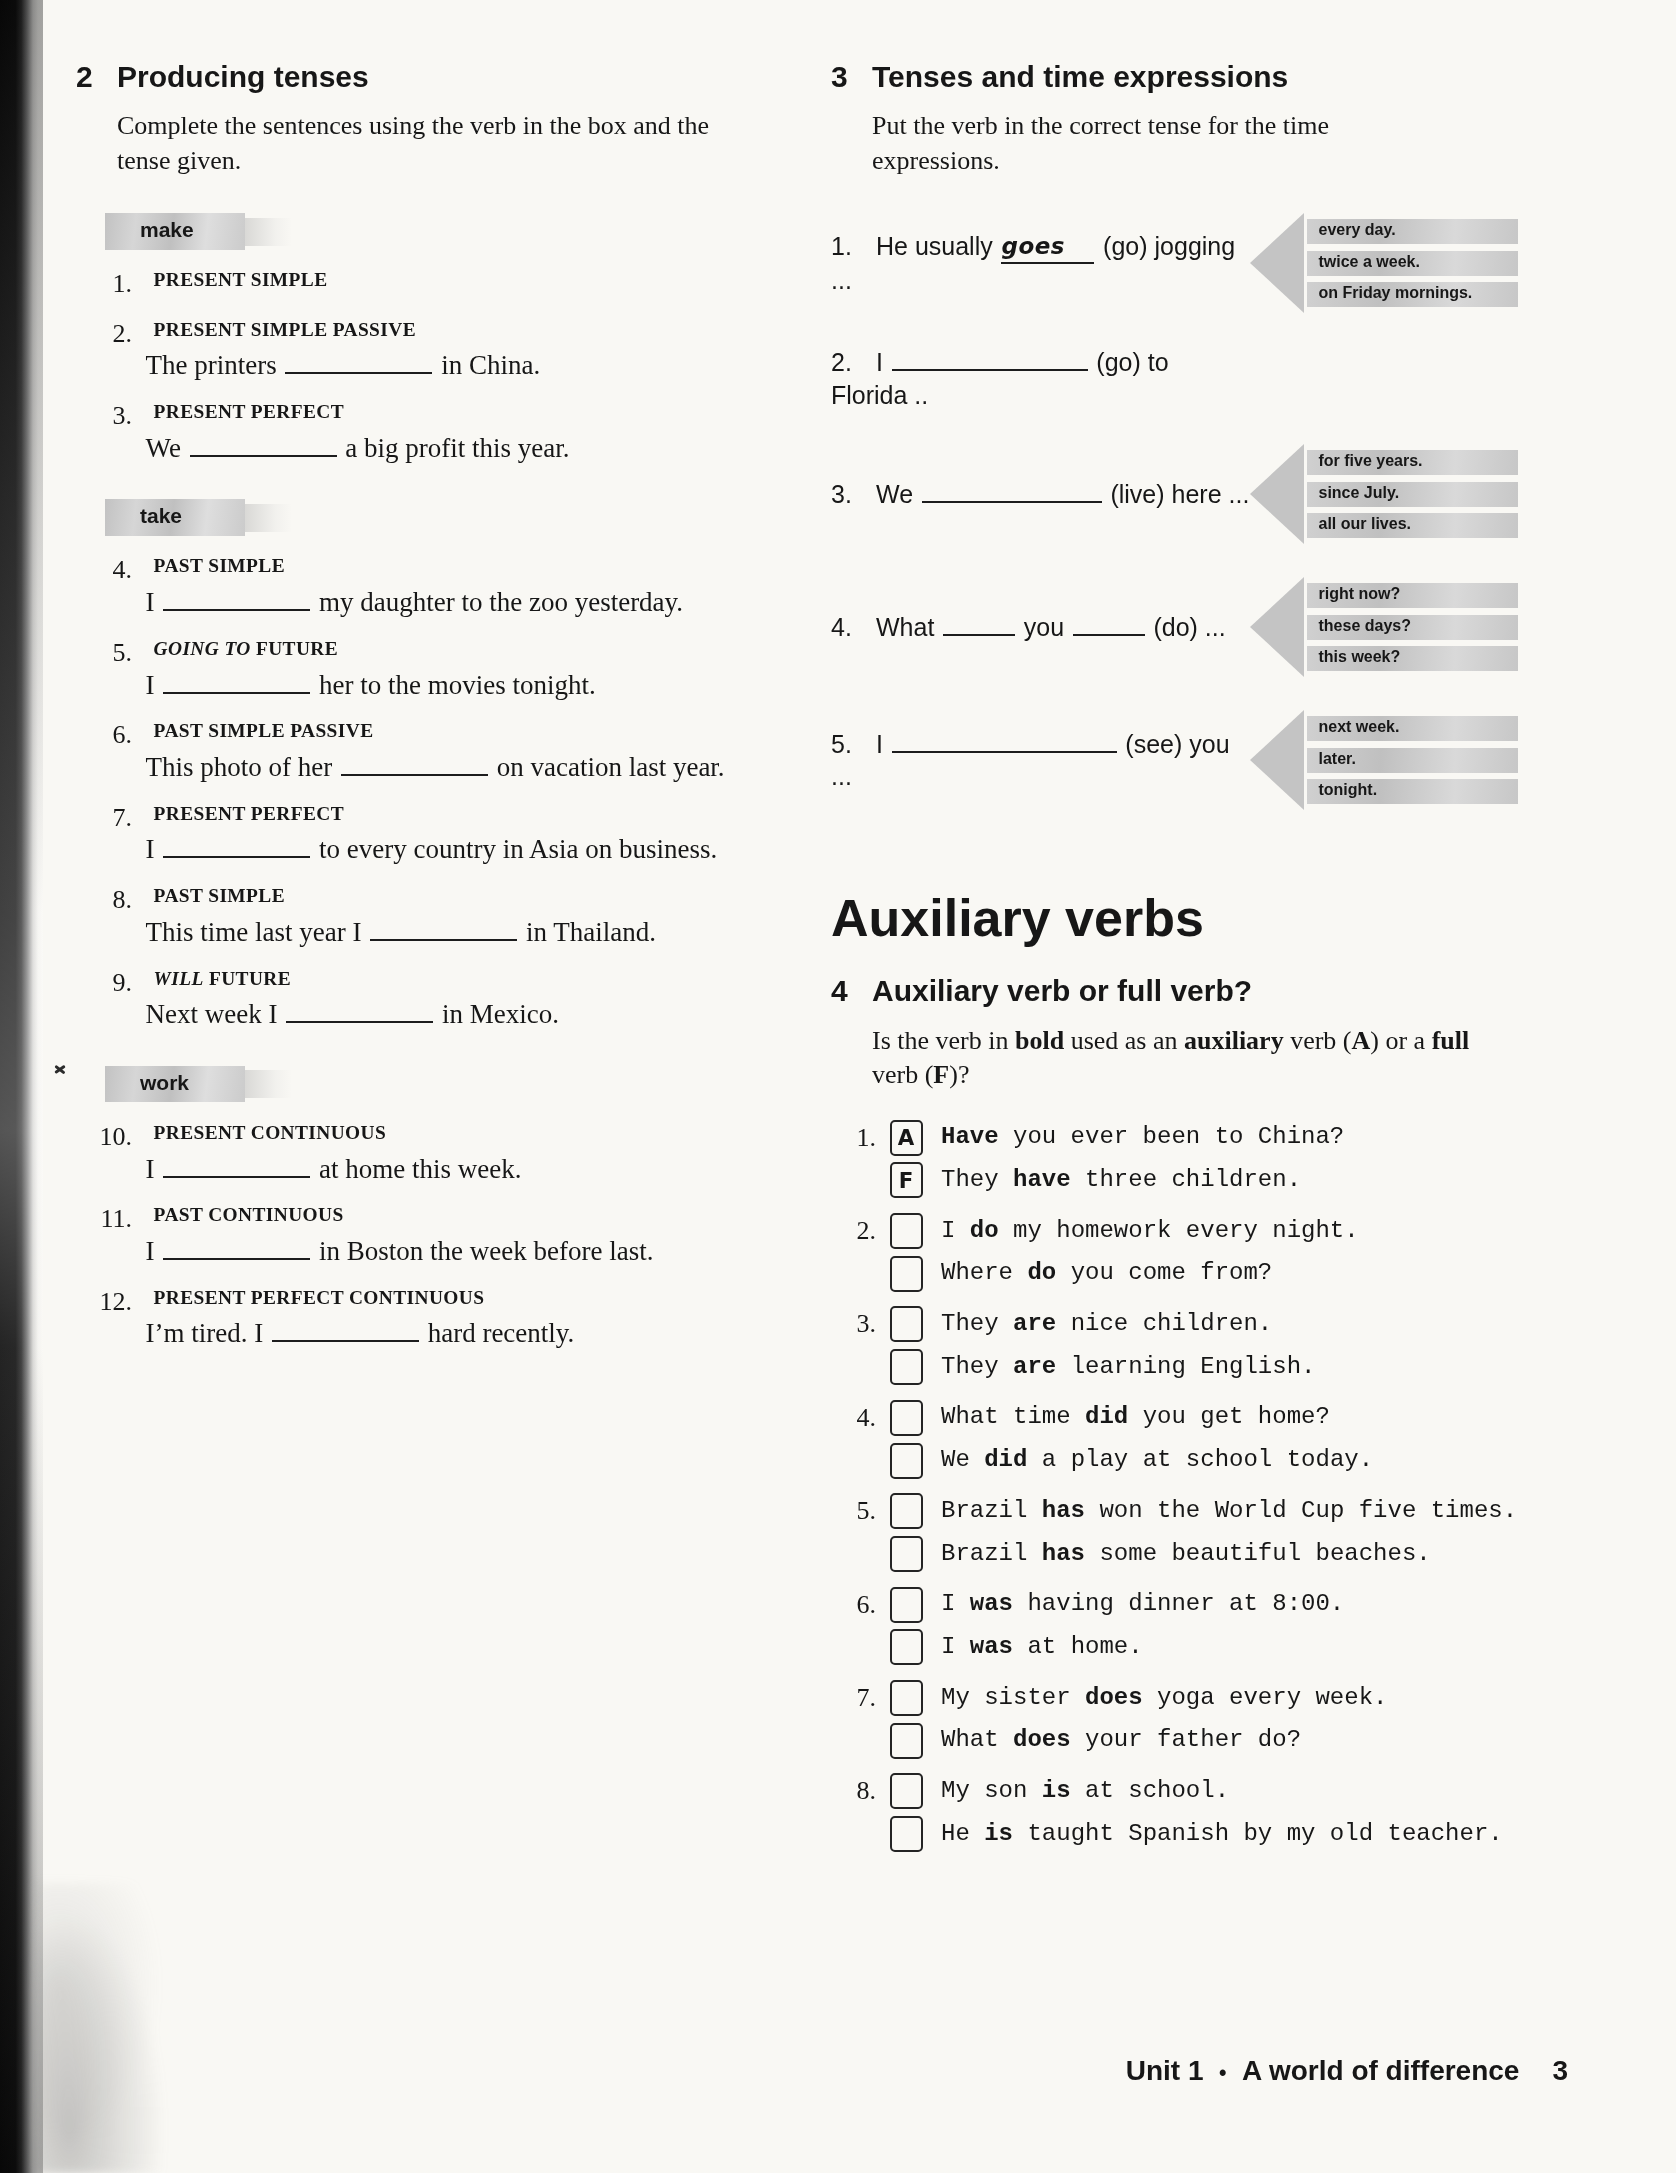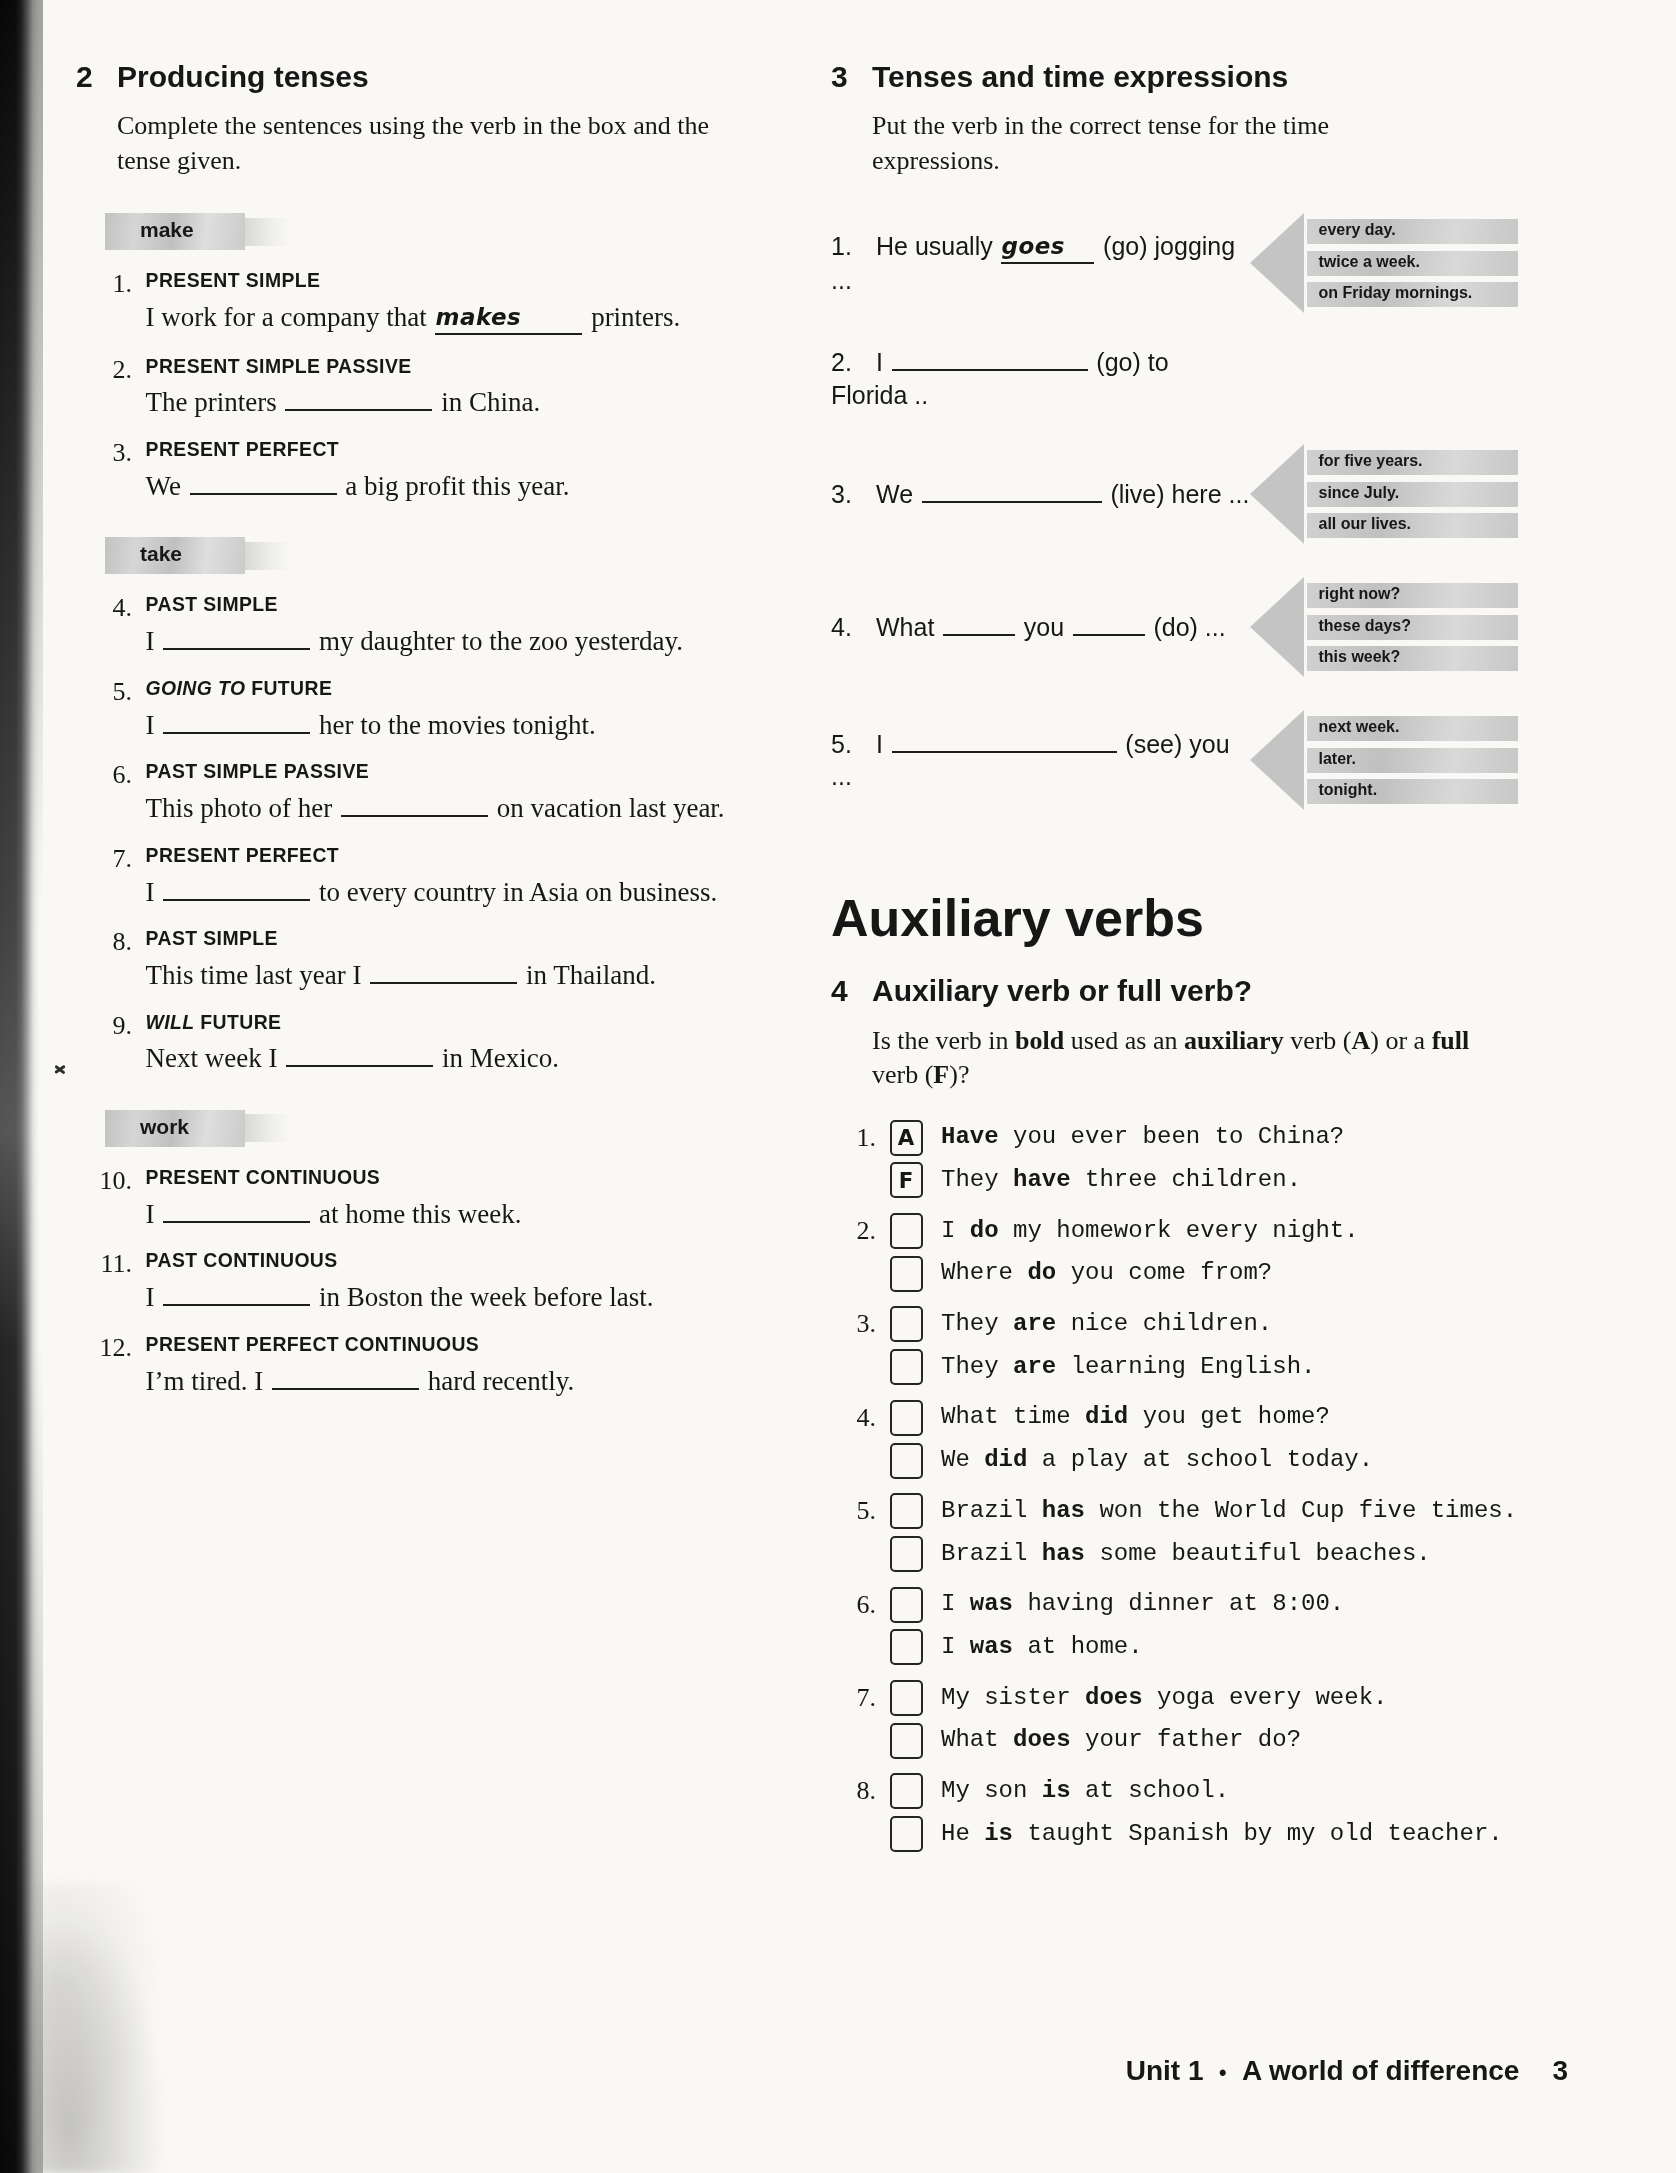--- a/index.html
+++ b/index.html
@@ -50,21 +50,21 @@
     font-family:"Liberation Sans",sans-serif; font-weight:700; font-size:21px;
     background:linear-gradient(97deg,#c2c2c2,#d6d6d6 22%,#c0c0c0 48%,#dedede 72%,#cbcbcb 100%);
   }
   .verb-box:after {
     content:""; position:absolute; left:100%; top:12%; width:47px; height:76%;
     background:linear-gradient(90deg,rgba(165,165,165,.38),rgba(200,200,200,.15) 65%,transparent);
   }
 
   .item { display:flex; margin-top:19.4px; }
   .inum { flex:0 0 56px; text-align:right; padding-right:13.6px; font-size:26px; }
-  .tense { font-family:Liberation Sans, sans-serif; font-weight:700; font-size:19.4px; letter-spacing:0.4px; }
+  .tense { font-family:Liberation Serif, serif; font-weight:700; font-size:19.4px; letter-spacing:0.4px;margin-left:8px; }
   .tense .em { font-style:italic;text-align:center; }
   .sentence { font-size:27px; margin-top:8.7px; line-height:1.2; }
 
   .blank { display:inline-block; border-bottom:2.9px solid #1d1d1d; margin:0 8.7px; text-align:left; vertical-align:baseline; }
   .w150{width:147px} .w96{width:93px} .w200{width:196px} .w185{width:180px} .w72{width:72px} .w230{width:225px}
   .hand { font-family:"DejaVu Sans",sans-serif; font-weight:700; font-style:italic; font-size:23px; letter-spacing:0.5px; position:relative; top:-1px; }
 
   
   .ex3-items { margin-top:35px; }
   .ex3-item { display:flex; align-items:center; margin-bottom:33px; }
@@ -112,21 +112,20 @@
   </div>
   <div class="instr w1">Complete the sentences using the verb in the box and the tense given.</div>
 
   <div class="verb-box-wrap">
     <span class="verb-box">make</span>
   </div>
   <div class="item">
     <div class="inum">1.</div>
     <div>
       <div class="tense"><span class="em"></span><span>PRESENT SIMPLE</span></div>
-      <div class="sentence"><span>I work for a company that</span><span class="blank w150"><span class="hand">makes</span></span><span>printers.</span></div>
     </div>
   </div>
   <div class="item">
     <div class="inum">2.</div>
     <div>
       <div class="tense"><span class="em"></span><span>PRESENT SIMPLE PASSIVE</span></div>
       <div class="sentence"><span>The printers</span><span class="blank w150"></span><span>in China.</span></div>
     </div>
   </div>
   <div class="item">

